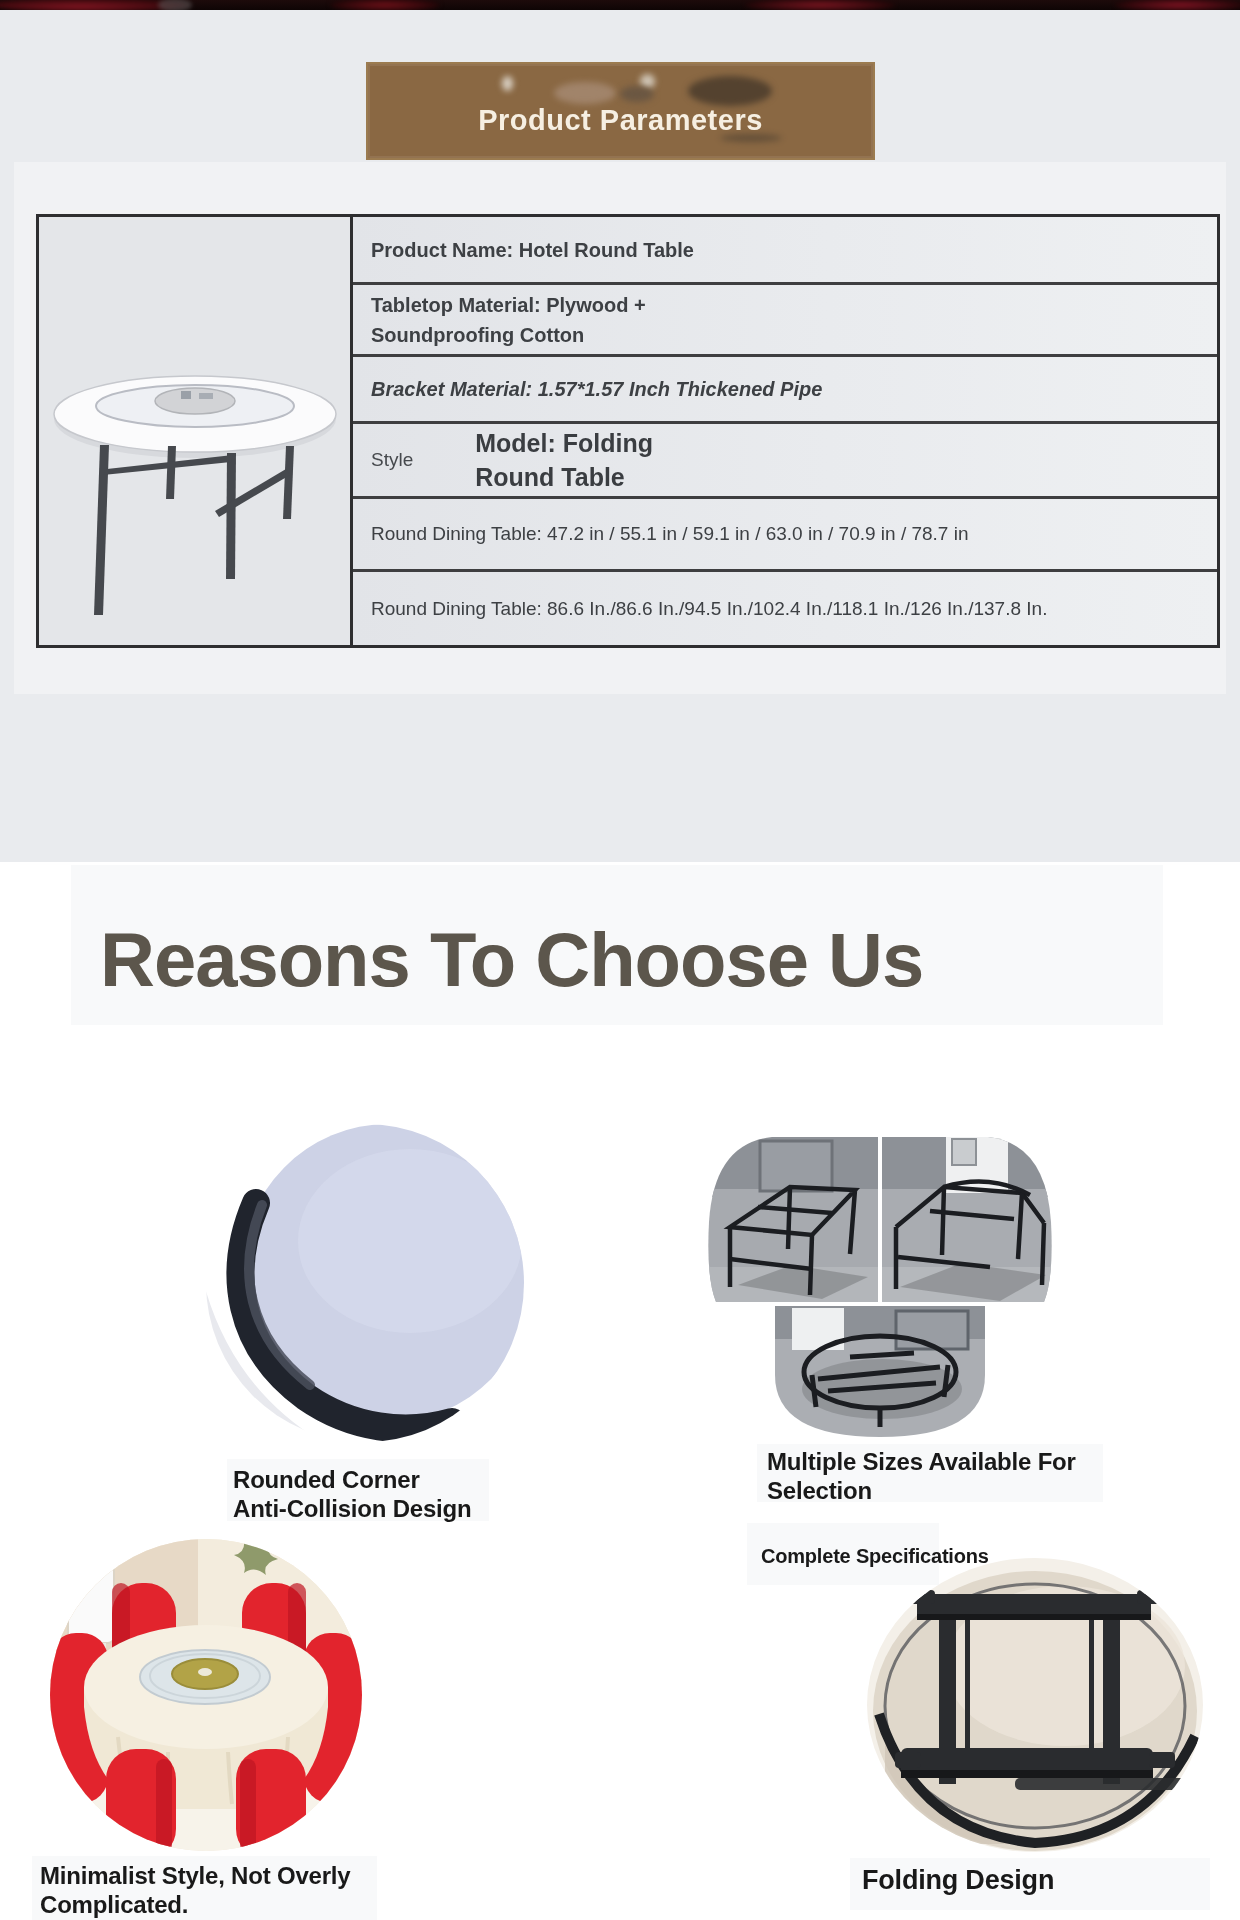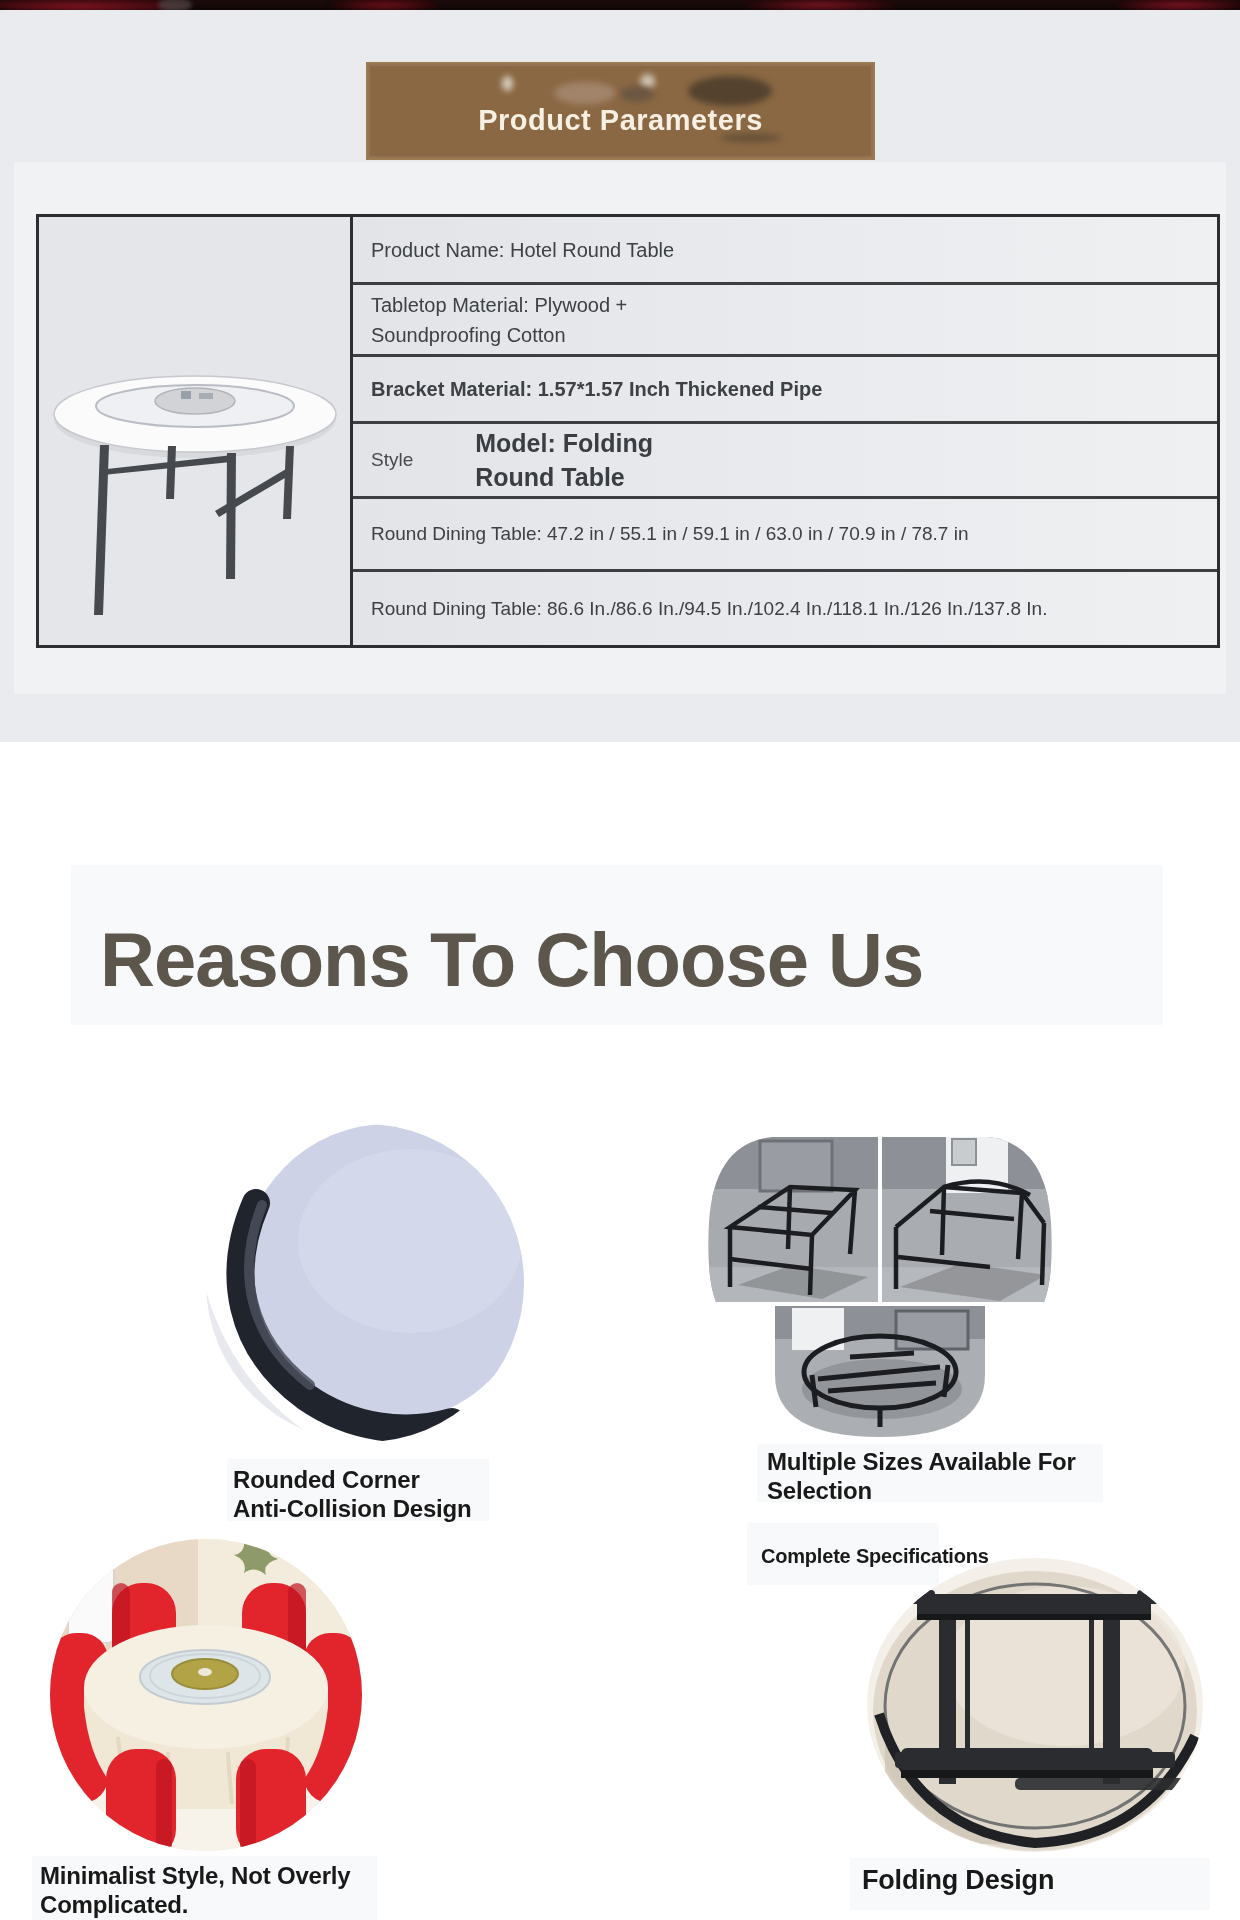--- a/index.html
+++ b/index.html
@@ -5,42 +5,42 @@
   html,body{margin:0;padding:0;background:#ffffff;}
   .canvas{position:relative;width:1240px;height:1920px;overflow:hidden;background:#ffffff;
           font-family:"Liberation Sans",sans-serif;}
   .abs{position:absolute;}
 
   
   .top-strip{left:0;top:0;width:1240px;height:10px;background:linear-gradient(#1d0b0b,#0e0505);overflow:hidden;}
   .top-strip .blob{position:absolute;top:-2px;height:14px;filter:blur(2px);border-radius:50%;}
 
   
-  .gray-section{left:0;top:10px;width:1240px;height:732px;background:#e9ebee;}
+  .gray-section{left:0;top:10px;width:1240px;height:852px;background:#e9ebee;}
   .inner-panel{left:14px;top:152px;width:1212px;height:532px;background:#f1f2f4;}
 
   .param-banner{left:366px;top:52px;width:509px;height:98px;background:#8a6843;
                 border:2px solid #9b7b50;box-sizing:border-box;box-shadow:inset 0 0 0 2px rgba(255,255,255,.08);overflow:hidden;}
   .param-banner .smudge{position:absolute;border-radius:50%;filter:blur(3px);}
   .param-banner h2{margin:0;position:absolute;left:0;top:40px;width:100%;text-align:center;
                    font-size:29px;font-weight:700;color:#f6efe2;letter-spacing:.5px;}
 
   
   .spec-table{left:36px;top:214px;width:1184px;height:434px;border:3px solid #2e2e30;box-sizing:border-box;
               display:flex;background:#e5e7ea;}
   .spec-left{width:314px;border-right:3px solid #2e2e30;box-sizing:border-box;position:relative;
              background:#e4e6e9;flex:0 0 auto;}
   .spec-right{flex:1;display:flex;flex-direction:column;}
   .spec-row{box-sizing:border-box;border-bottom:3px solid #3e3e40;display:flex;flex-direction:column;
             justify-content:center;padding-left:18px;
             background:linear-gradient(90deg,#e2e4e8 0%,#e9ebee 55%,#eef0f2 100%);}
   .spec-row:last-child{border-bottom:none;}
   .spec-row .t{color:#3d4044;font-size:20px;line-height:30px;}
-  .w700 .t{font-weight:400;}
-  .w600 .t{font-weight:600;}
+  .w700 .t{font-weight:700;}
+  .w600 .t{font-weight:600;font-style:italic;}
   .w500 .t{font-size:19px;font-weight:500;}
   .row-style{flex-direction:row;align-items:center;justify-content:flex-start;}
   .style-label{color:#46494d;font-size:19px;font-weight:400;}
   .model-block{margin-left:62px;color:#3a3d41;font-size:25px;font-weight:700;line-height:34px;}
 
   
   .faint{background:#f8f9fa;}
   .reasons-title{left:100px;top:916px;font-size:76px;font-weight:700;color:#5c564c;letter-spacing:-1px;white-space:nowrap;}
   .tagline{left:0;top:1060px;width:1190px;text-align:center;font-size:17px;font-weight:700;color:#2e2e2e;
            letter-spacing:12px;word-spacing:16px;white-space:nowrap;}

